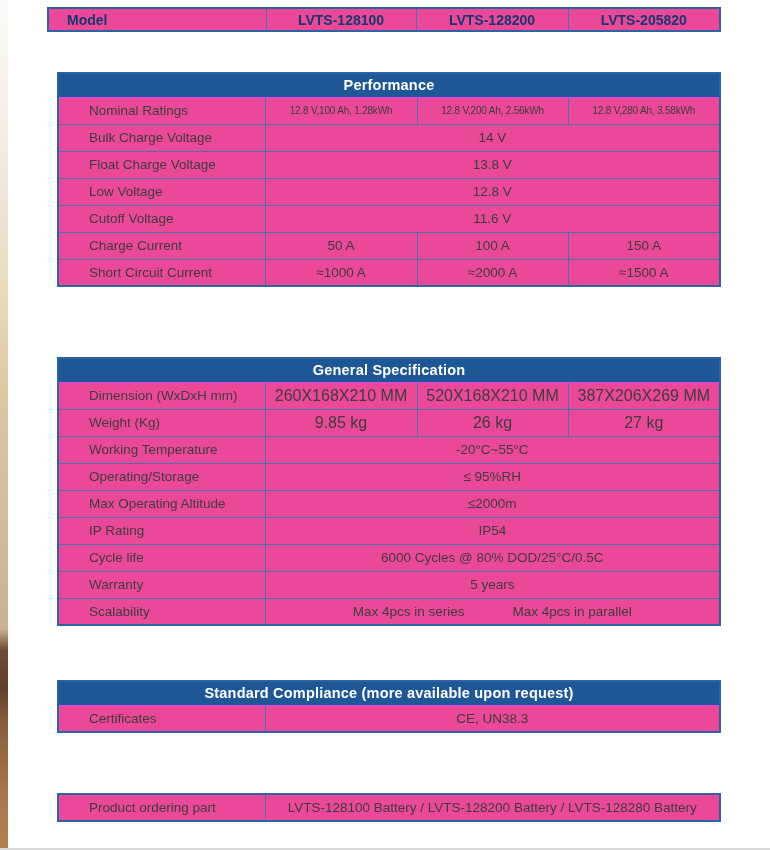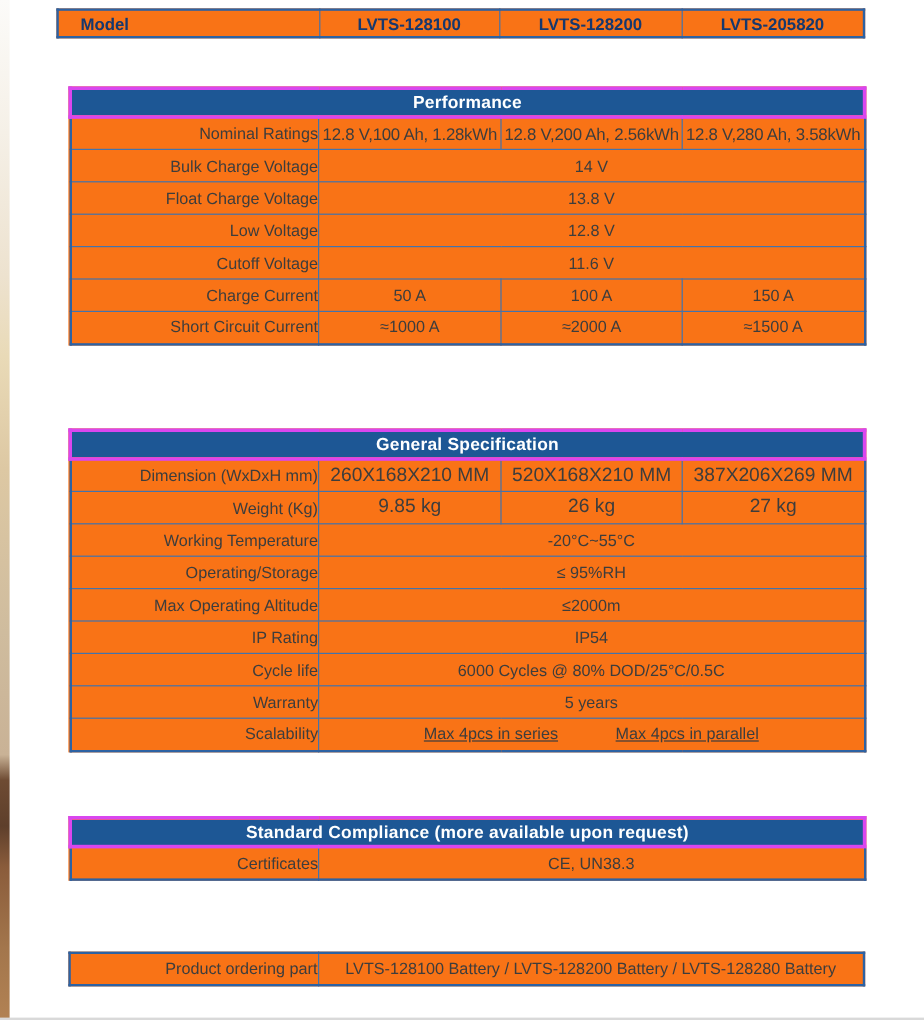--- a/index.html
+++ b/index.html
@@ -23,48 +23,48 @@
   .bottom-hairline {
     position: absolute; left: 0; bottom: 0; width: 770px; height: 2px;
     background: #d9d9d9;
   }
 
   table {
     position: absolute;
     border-collapse: collapse;
     table-layout: fixed;
     border: 2px solid #2d62a3;
-    background: #f97316;
+    background: #ec4899;
   }
   td, th { border: 1px solid #4273ad; overflow: hidden; white-space: nowrap; }
 
   .model-table { left: 47px; top: 7px; width: 672px; }
   .model-table td {
     height: 23px; font-weight: bold; color: #16386e; font-size: 14px;
     text-align: center;
   }
   .model-table td.m-lbl { text-align: left; padding-left: 18px; }
 
   .perf-table { left: 57px; top: 72px;  width: 662px; }
   .gen-table  { left: 57px; top: 357px; width: 662px; }
   .comp-table { left: 57px; top: 680px; width: 662px; }
   .ord-table  { left: 57px; top: 793px; width: 662px; }
 
   th.section {
     height: 24px; background: #1d5795; color: #ffffff;
     font-weight: bold; font-size: 14.5px; text-align: center;
-    letter-spacing: 0.2px; border: 3px solid #d946ef;
+    letter-spacing: 0.2px; border: 1px solid #d946ef;
   }
   td { height: 27px; font-size: 13.5px; }
-  td.lbl { text-align: right; padding-left: 2px; }
+  td.lbl { text-align: left; padding-left: 30px; }
   td.val { text-align: center; }
-  td.tight { font-size: 14px; letter-spacing: -0.2px; }
+  td.tight { font-size: 10px; letter-spacing: -0.2px; }
   td.small { font-size: 16px; }
 
-  .scal-wrap { display: flex; justify-content: center; gap: 48px; text-decoration: underline; }
+  .scal-wrap { display: flex; justify-content: center; gap: 48px; }
 </style>
 </head>
 <body>
 
 <div class="photo-sliver"></div>
 
 <table class="model-table">
   <colgroup>
       <col style="width:218px">
       <col style="width:150px">

